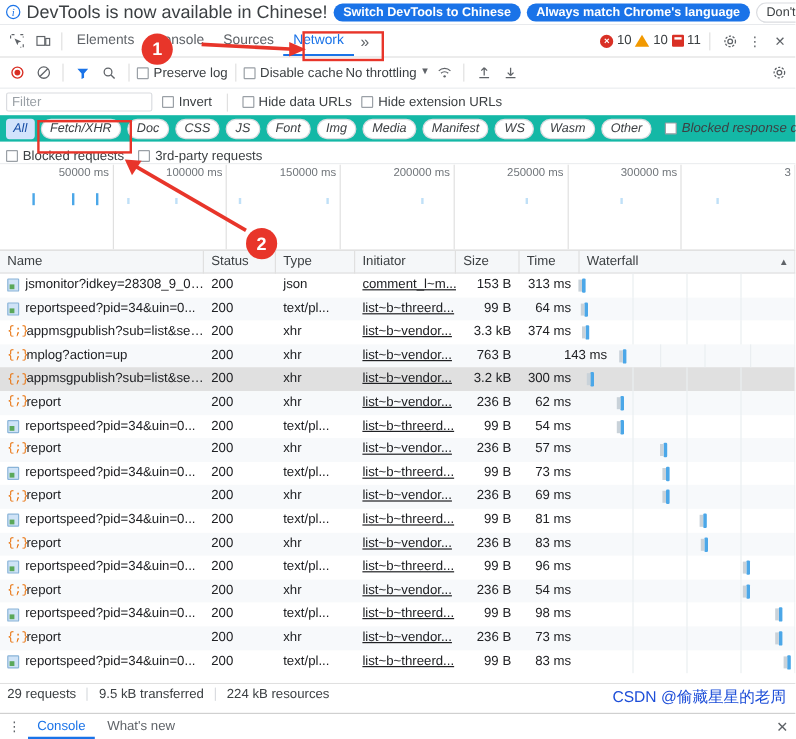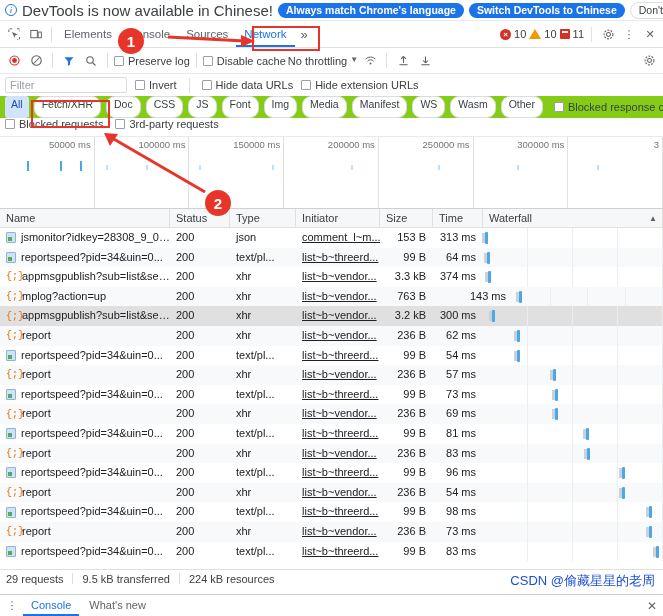--- a/index.html
+++ b/index.html
@@ -96,33 +96,33 @@
   }
   .filterbox {
     width: 122px; height: 16px; border:1px solid #dadce0; border-radius:2px;
     font-size:11px; color:#80868b; padding: 0 4px; line-height:15px;
     background:#fff; outline:none;
   }
   .filterbox::placeholder { color:#9aa0a6; }
 
   
   .chiprow {
-    height: 22px; display:flex; gap:5px;
-    padding: 0 5px; background:#84cc16; position: relative;
+    height: 22px; display:flex; align-items:center; gap:5px;
+    padding: 0 5px; background:#14b8a6; position: relative; font-style: italic;
   }
   .chip {
     border:1px solid #dadce0; border-radius:9px; background:#fff;
     padding: 1px 7px 2px; font-size:10.5px; color:#3c4043; cursor:pointer;
     white-space:nowrap; line-height:12px;
   }
   .chip.all { border:none; background:#d2e3fc; color:#174ea6; padding: 2px 6px 3px; border-radius:3px; }
 
   
   .blockedrow {
-    height: 19px; display:flex; align-items:flex-start; gap:12px;
+    height: 19px; display:flex; align-items:flex-end; gap:12px;
     padding: 0 5px; background:#fff; border-bottom:1px solid #e8eaed;
   }
 
   
   .overview {
     height: 72px; background:#fff; position:relative;
     border-bottom:1px solid #d0d0d0; overflow:hidden;
   }
   .ruler { position:absolute; inset:0; display:flex; }
   .rcell {
@@ -202,22 +202,22 @@
   }
 </style>
 </head>
 <body>
 
 <div id="app">
 
   <div class="banner">
     <div class="banner-info">i</div>
     <span class="banner-text">DevTools is now available in Chinese!</span>
+    <button class="pill-blue">Switch DevTools to Chinese</button>
     <button class="pill-blue">Always match Chrome's language</button>
-    <button class="pill-blue">Switch DevTools to Chinese</button>
     <button class="pill-ghost">Don't show again</button>
 
   </div>
 
   <div class="tabbar">
     <div class="ticon">
       <svg width="13" height="13" viewBox="0 0 16 16">
           <path d="M2 1h3M11 1h3v3M14 11v3h-3M1 5v-3" stroke="#5f6368" fill="none" stroke-width="1.2" stroke-dasharray="3 2"></path>
           <path d="M5 5l7 3-3 1-1 3z" fill="#5f6368"></path>
         </svg>

